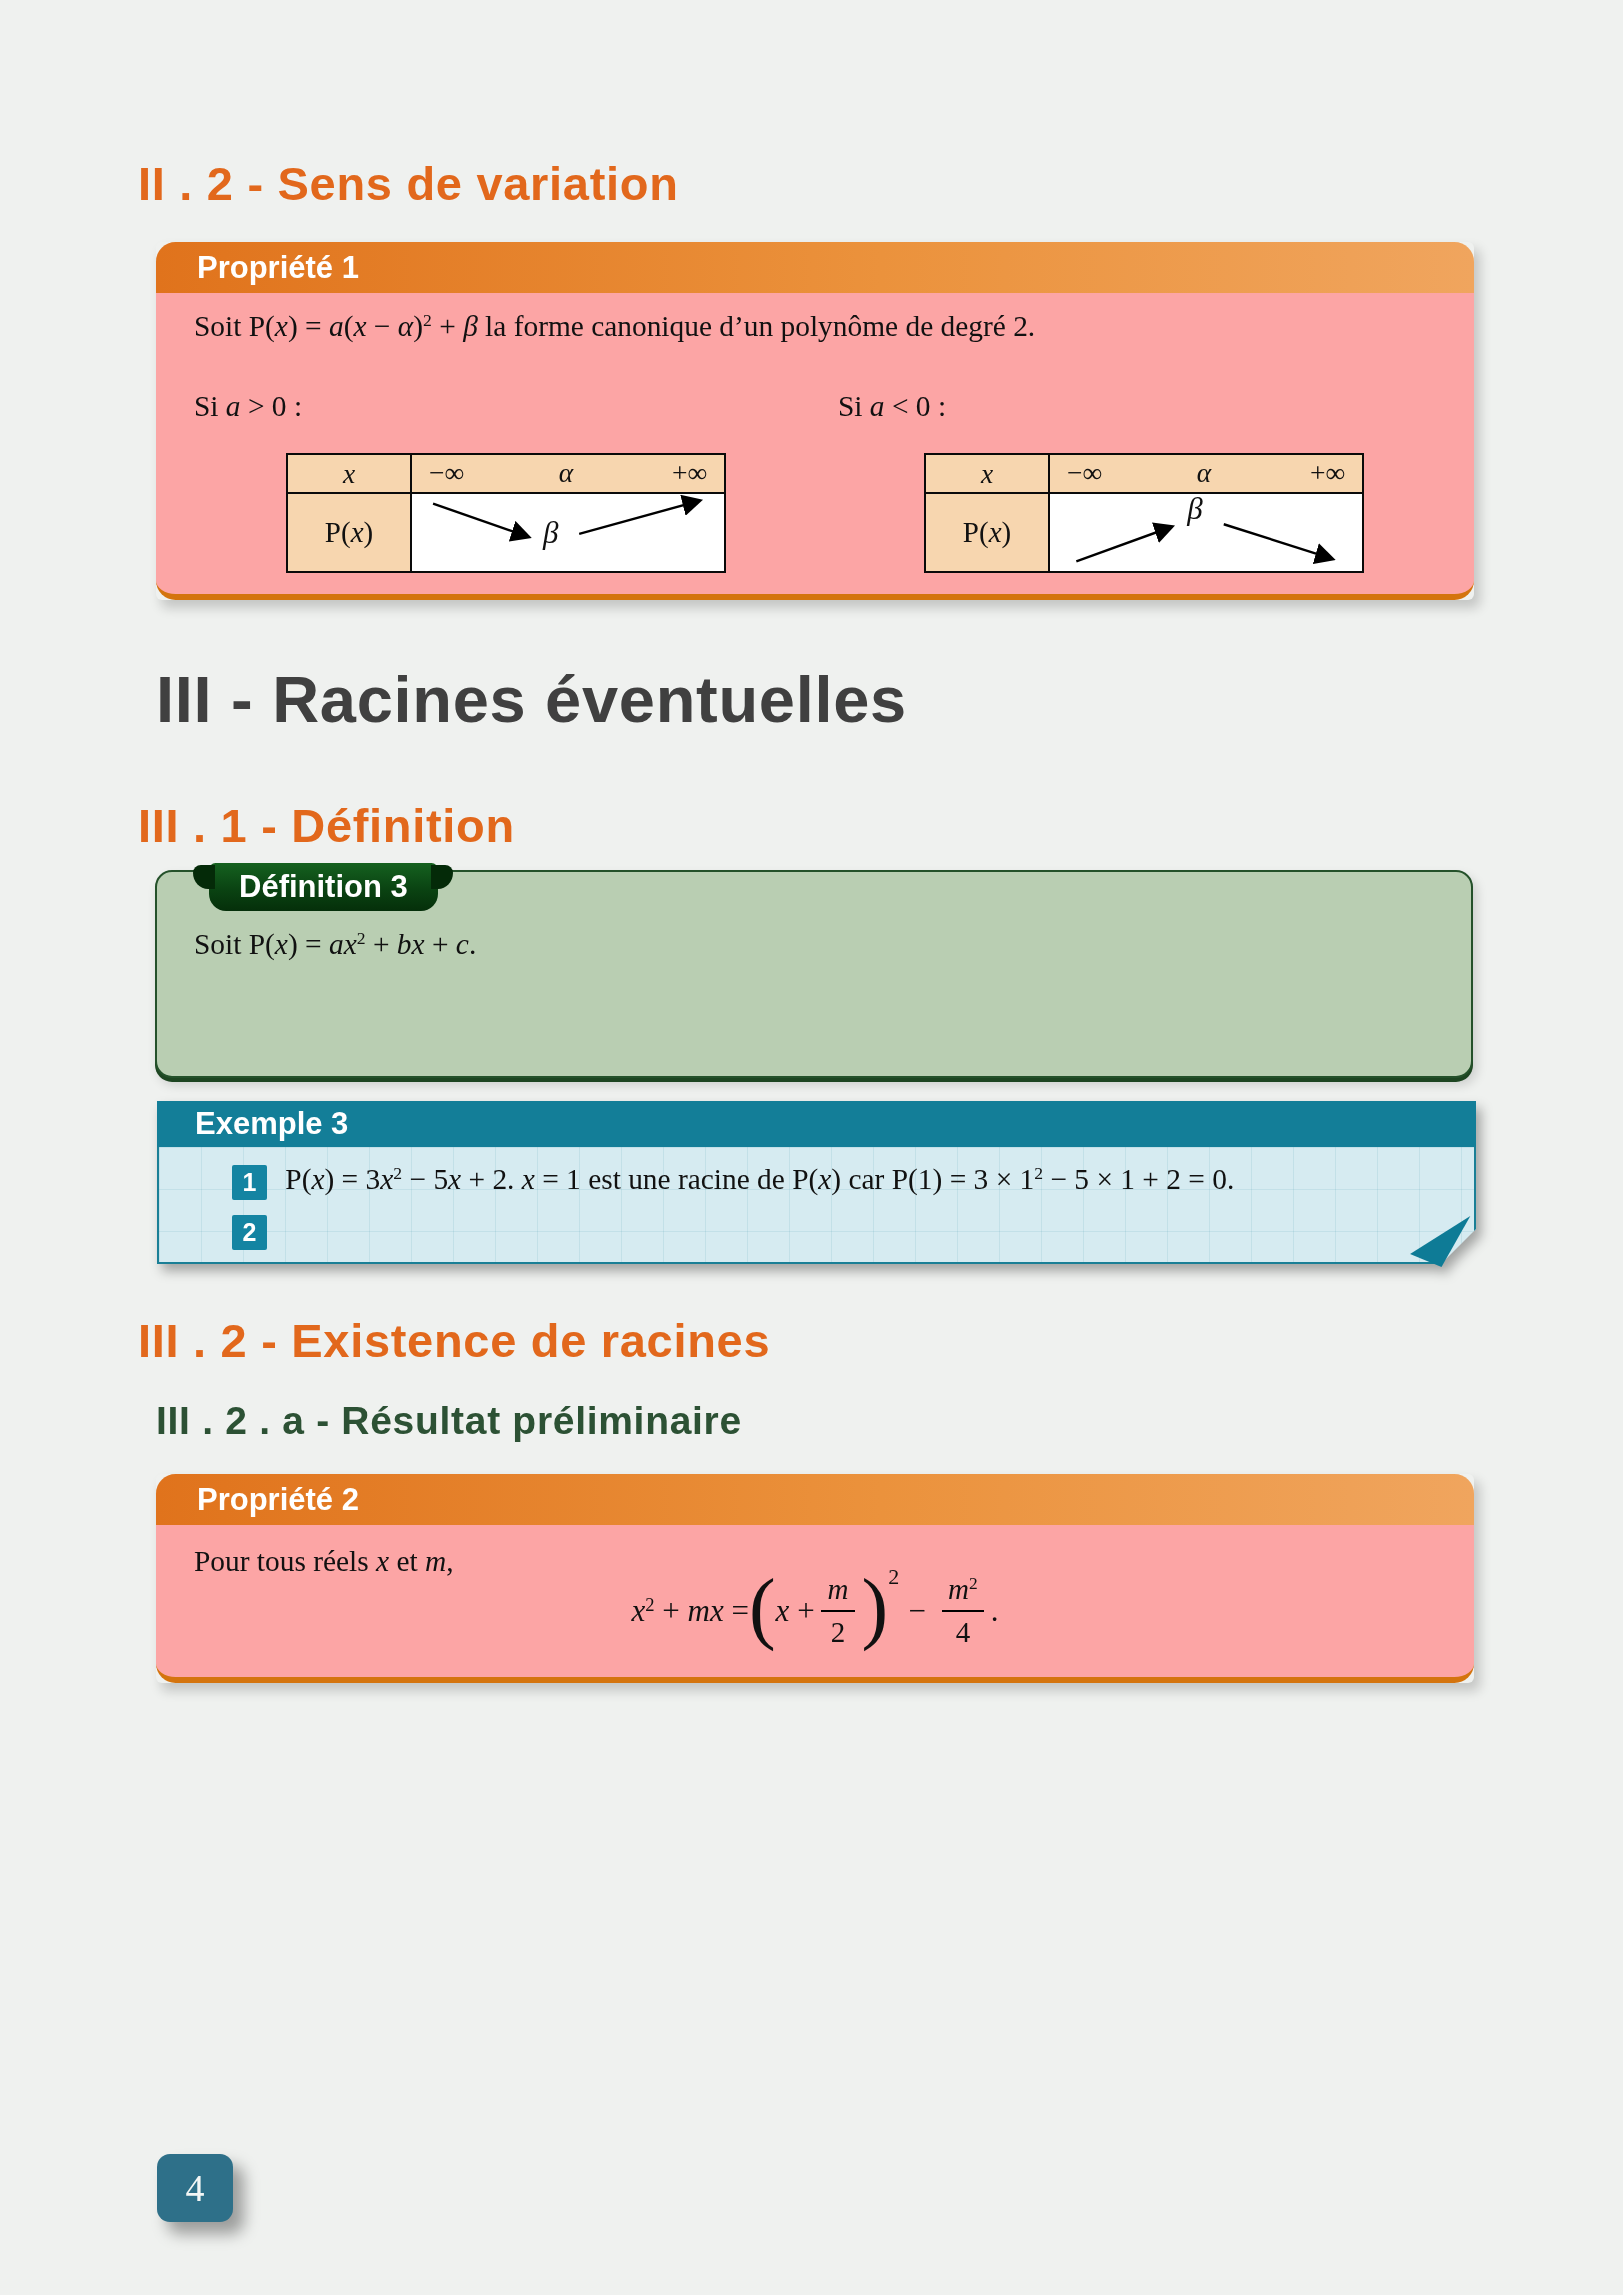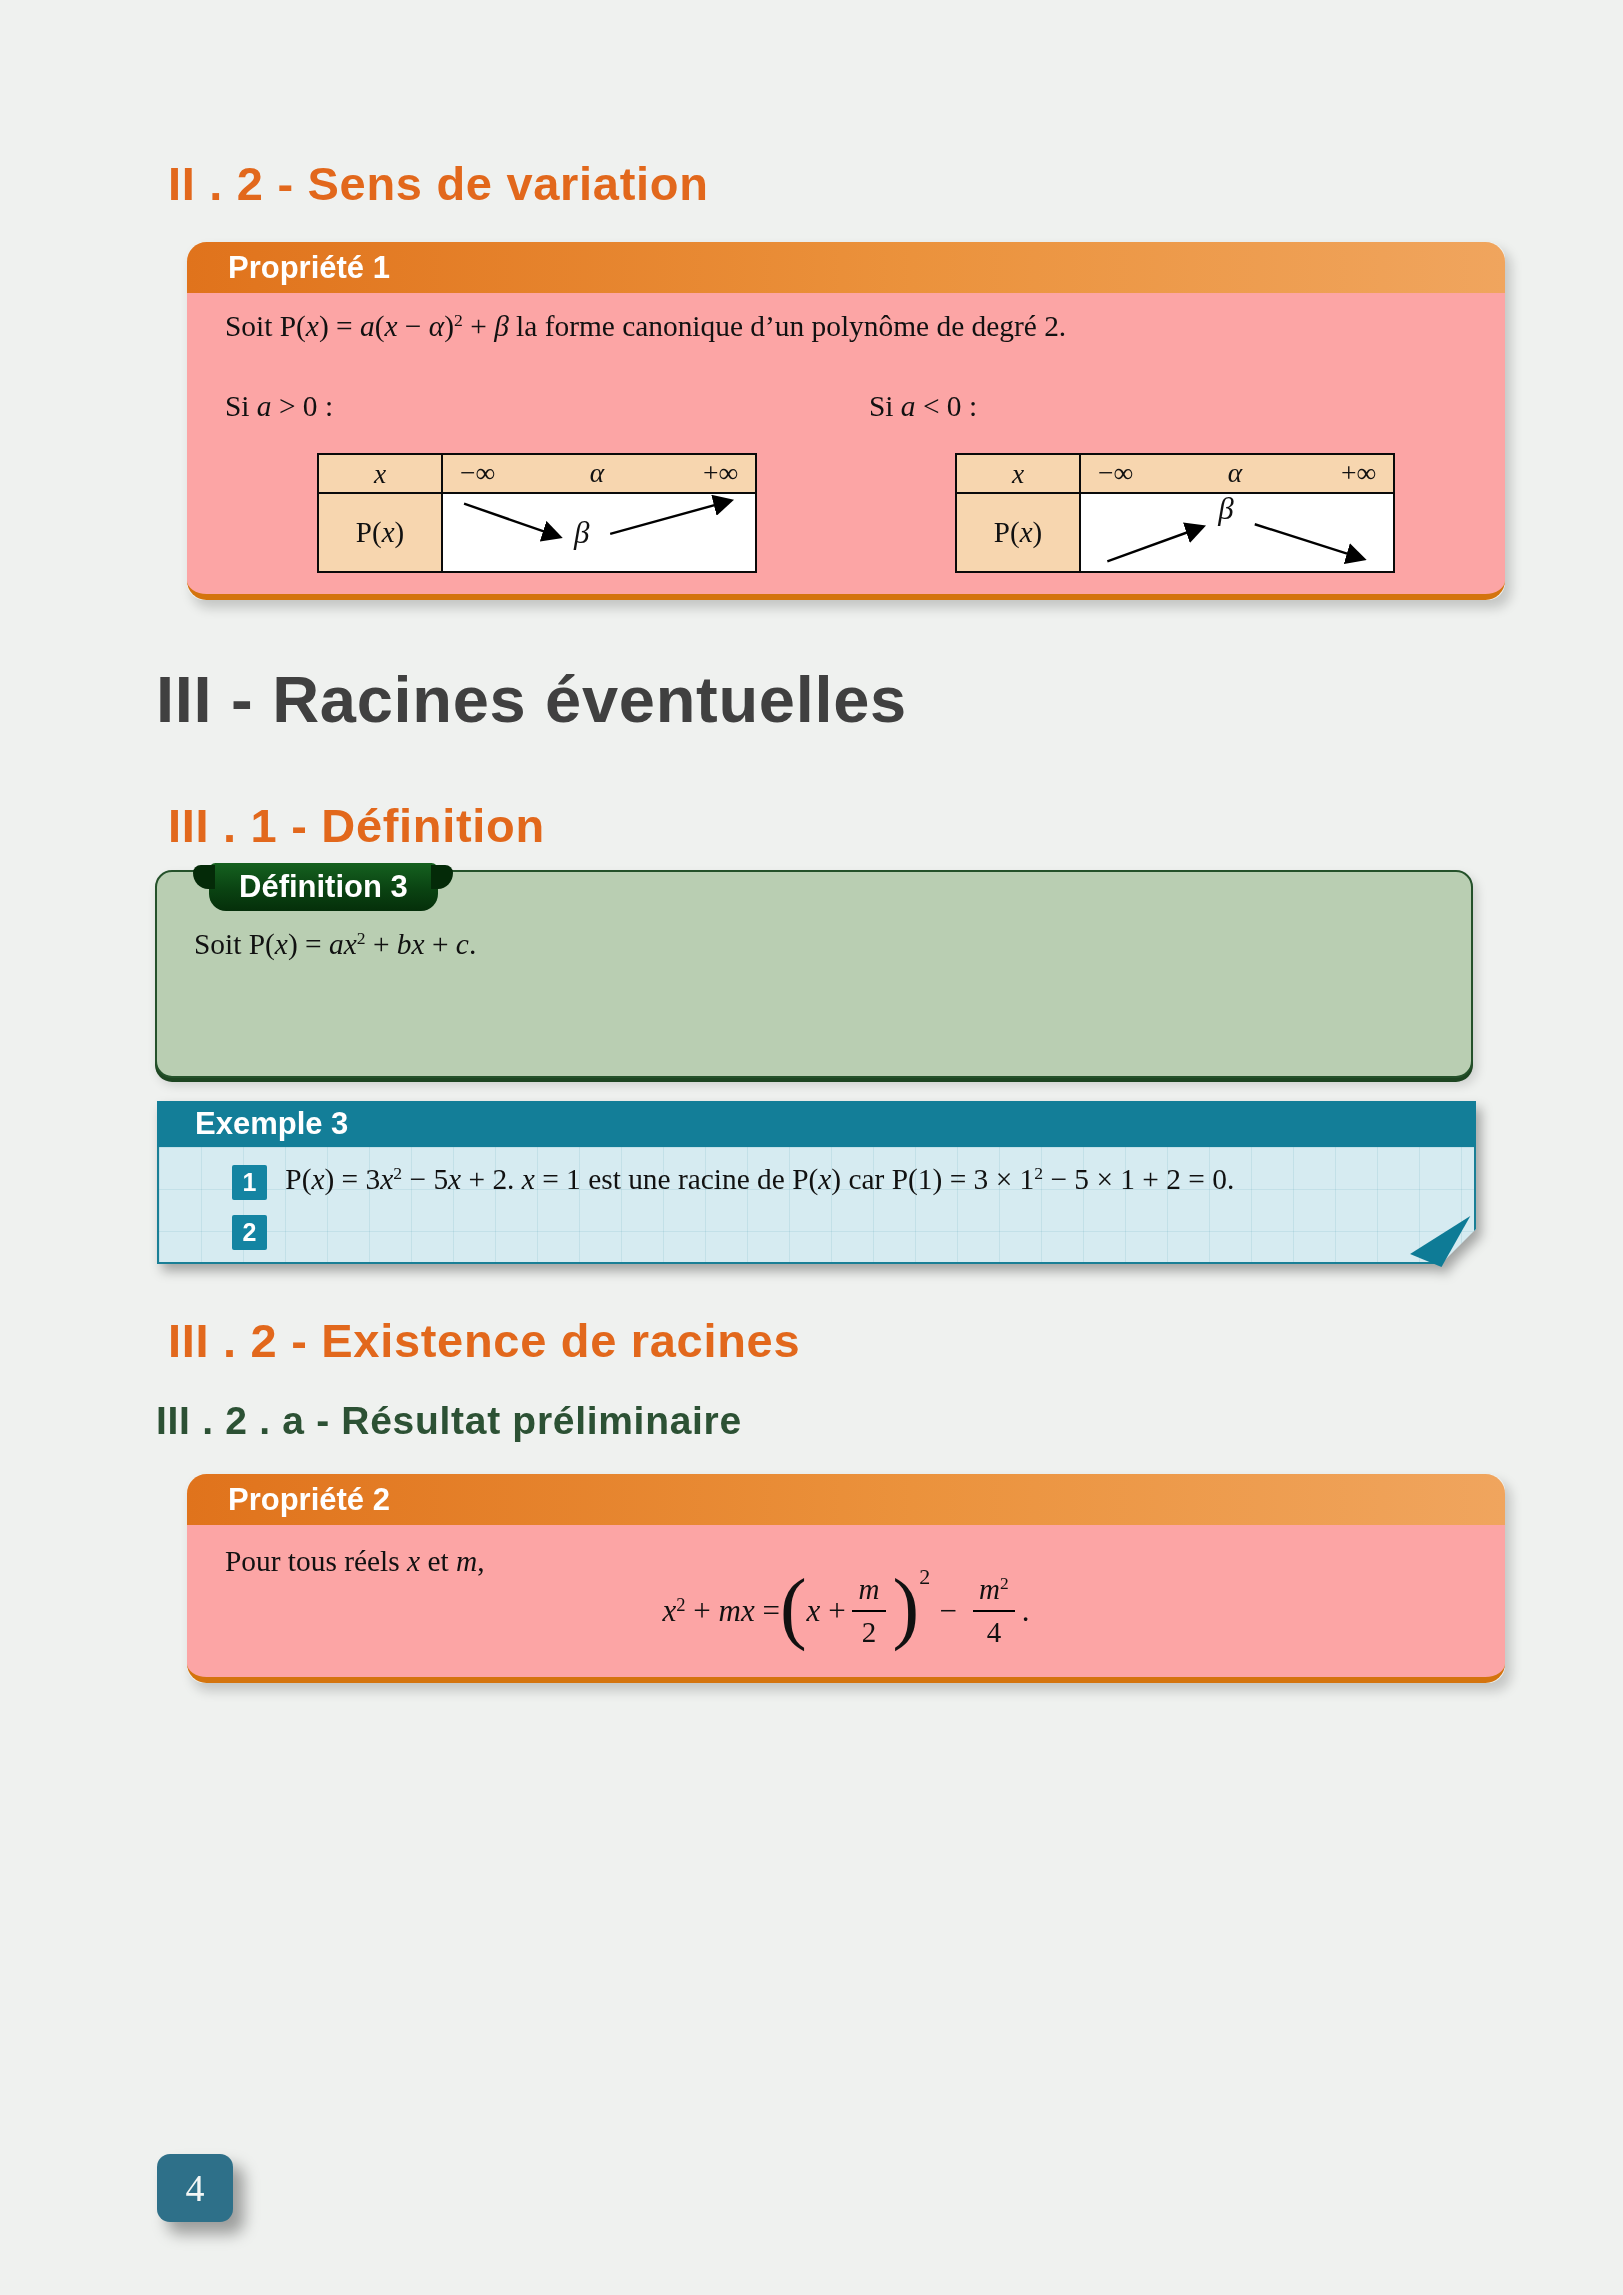--- a/index.html
+++ b/index.html
@@ -1,32 +1,32 @@
 <!DOCTYPE html>
 <html lang="fr" style="font-size:10.5px"><head>
 <meta charset="utf-8">
 <style>
   html,body{margin:0;padding:0;background:#e4e6e4;}
   #page{
     position:relative;width:1623px;height:2295px;background:#eff1ef;
     font-family:"Liberation Serif",serif;color:#111;overflow:hidden;
   }
   
-  .h2{position:absolute;left:168px;font-family:"Liberation Sans",sans-serif;
+  .h2{position:absolute;left:138px;font-family:"Liberation Sans",sans-serif;
       font-weight:700;font-size:47px;color:#e2681c;letter-spacing:0.7px;white-space:nowrap;}
   #h1-racines{position:absolute;left:156px;top:662px;font-family:"Liberation Sans",sans-serif;
       font-weight:700;font-size:65px;color:#404040;letter-spacing:0.7px;white-space:nowrap;}
   #h2-sens{top:156px;}
   #h2-definition{top:775px;margin-top:23px;}
   #h2-existence{top:1313px;}
   #h3-resultat{position:absolute;left:156px;top:1399px;font-family:"Liberation Sans",sans-serif;
       font-weight:700;font-size:39px;color:#2c5134;letter-spacing:0.7px;white-space:nowrap;}
   
-  .prop-box{position:absolute;left:156px;width:1318px;border-radius:17px;
-      box-shadow:5.2px 7.9px 11.8px rgba(0,0,0,0.18);margin-left:31px;}
+  .prop-box{position:absolute;left:156px;width:1318px;border-radius:6px;
+      box-shadow:5.2px 7.9px 11.8px rgba(0,0,0,0.18);}
   .prop-header{height:51px;background:linear-gradient(90deg,#e0731c 0%,#eb923c 55%,#f0a55e 100%);
       border-radius:19.6px 19.6px 0 0;display:flex;align-items:center;padding-left:41px;
       color:#ffffff;font-family:"Liberation Sans",sans-serif;font-weight:700;font-size:31px;}
   .prop-body{position:relative;background:#fca5a5;border-radius:0 0 19.6px 19.6px;
       border-bottom:6.5px solid #d4740e;font-size:29.4px;}
   #prop1 .prop-body{height:301px;}
   #prop2 .prop-body{height:152px;}
   #prop1{top:242px;}
   #prop2{top:1474px;}
   .prop-line{position:absolute;left:38px;white-space:nowrap;}

